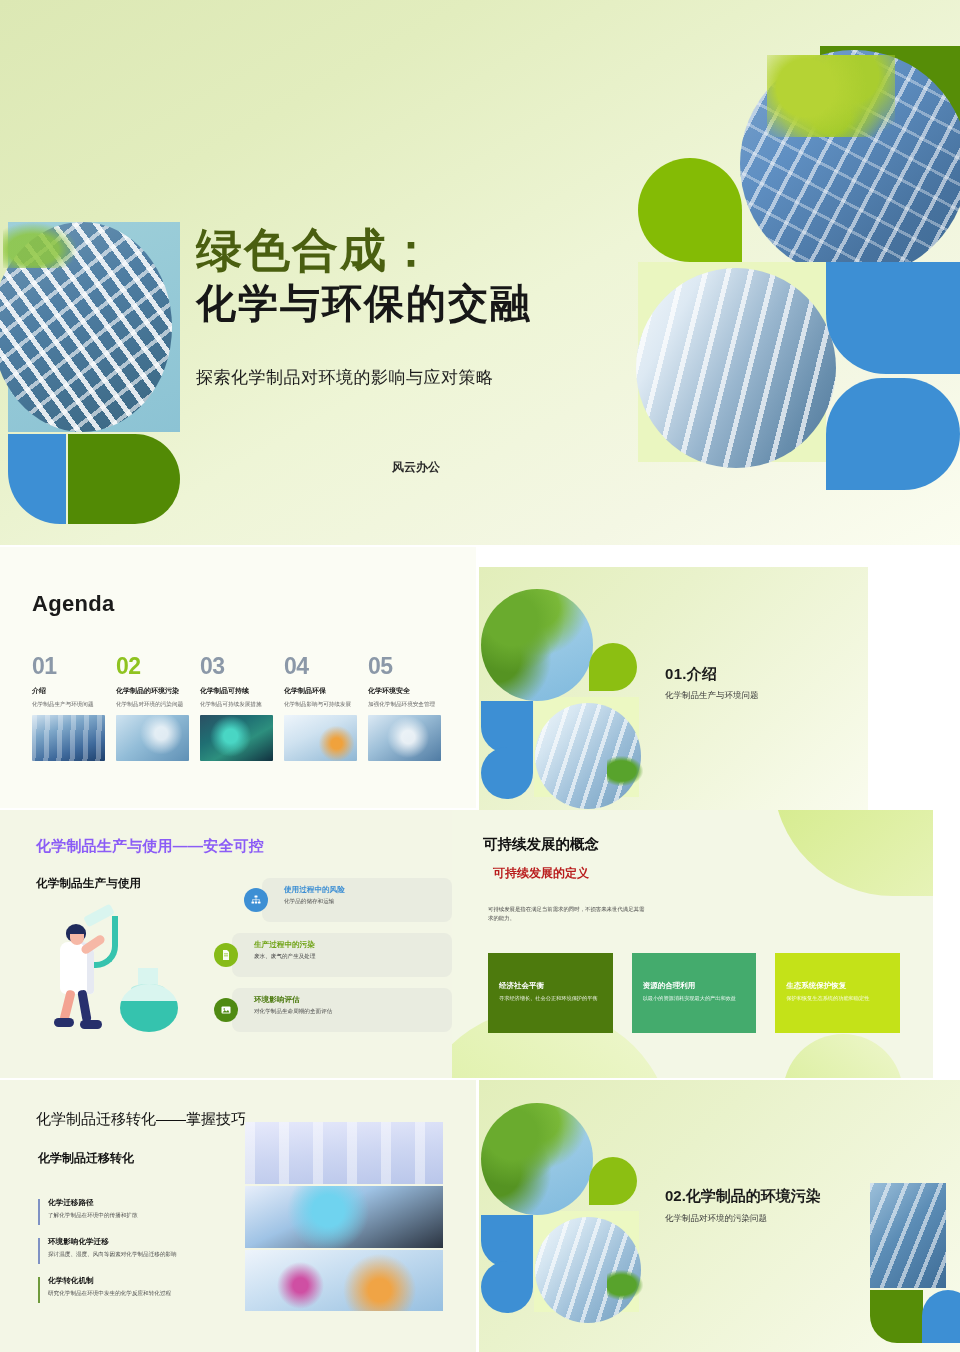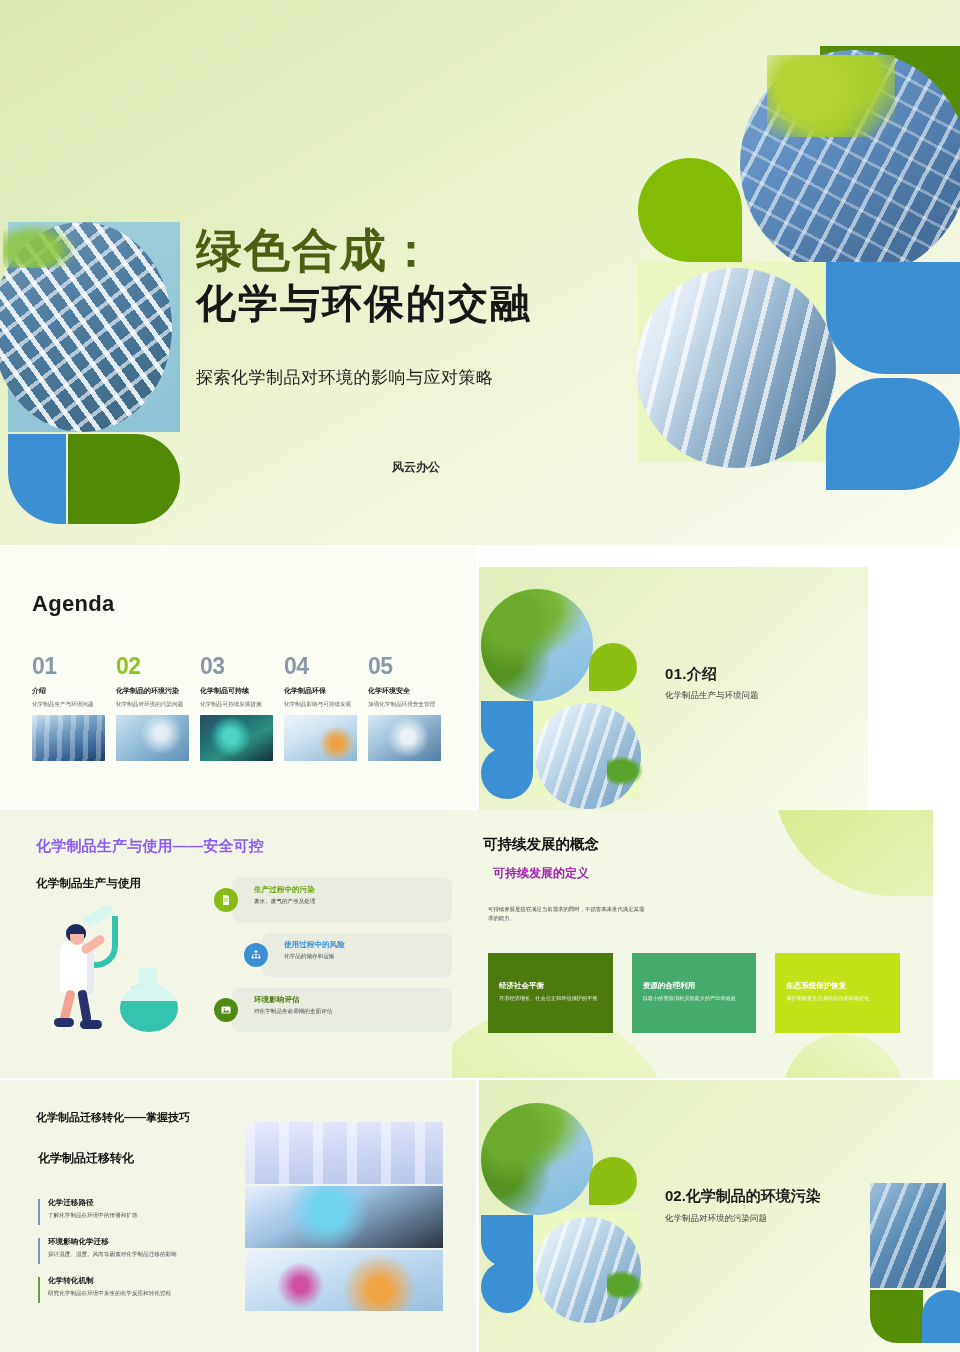--- a/index.html
+++ b/index.html
@@ -173,30 +173,30 @@
 
   
   #slide-sustain { left:452px; top:810px; width:481px; height:268px; background:#f3f7e6; overflow:hidden; }
   .su-blob1 { position:absolute; right:-30px; top:-34px; width:190px; height:120px;
       background:linear-gradient(140deg,#cfe97a,#e6f3b4); border-radius:0 0 0 120px; opacity:.85; }
   .su-blob2 { position:absolute; left:-40px; bottom:-60px; width:260px; height:130px;
       background:linear-gradient(40deg,#d7ee92,#eef7cb); border-radius:130px 130px 0 0; opacity:.8; }
   .su-blob3 { position:absolute; right:30px; bottom:-26px; width:120px; height:70px;
       background:linear-gradient(40deg,#d2ec83,#ecf6c4); border-radius:60px 60px 0 0; opacity:.75; }
   .su-title { position:absolute; left:31px; top:25px; font-size:14.5px; font-weight:bold; color:#111; }
-  .su-sub { position:absolute; left:41px; top:55px; font-size:12px; font-weight:bold; color:#a21caf; }
+  .su-sub { position:absolute; left:41px; top:55px; font-size:12px; font-weight:bold; color:#b91c1c; }
   .su-para { position:absolute; left:36px; top:95px; width:160px; font-size:5.4px; color:#454545; line-height:1.7; }
   .su-cards { position:absolute; left:36px; top:143px; width:412px; display:flex; gap:19px; }
   .su-card { width:125px; height:80px; border-radius:0; padding:28px 11px 0 11px; }
   .su-card .sct { font-size:7.5px; font-weight:bold; color:#fff; }
   .su-card .scd { margin-top:4px; font-size:5.2px; color:rgba(255,255,255,.92); line-height:1.5; }
 
   
   #slide-migr { left:0; top:1080px; width:476px; height:272px; background:#f3f6e6; }
-  .mg-title { position:absolute; left:36px; top:30px; font-size:11px; font-weight:bold; color:#111; }
+  .mg-title { position:absolute; left:36px; top:30px; font-size:15px; font-weight:normal; color:#111; }
   .mg-sub { position:absolute; left:38px; top:70px; font-size:12px; font-weight:bold; color:#111; }
   .mg-list { position:absolute; left:38px; top:118px; width:200px; }
   .mg-item { position:relative; padding-left:10px; margin-bottom:17px; }
   .mg-item::before { content:""; position:absolute; left:0; top:1px; width:2px; height:26px; }
   .mg-item .mt { font-size:7.6px; font-weight:bold; color:#141414; }
   .mg-item .md { margin-top:4px; font-size:5.6px; color:#4c4c4c; }
   .mg-photos { position:absolute; left:245px; top:42px; width:198px; height:193px; }
   .mg-ph { width:198px; border-bottom:2px solid #f3f6e6; }
   .ph1 { height:64px; background:
       repeating-linear-gradient(90deg, rgba(255,255,255,.45) 0 10px, rgba(255,255,255,0) 10px 34px),
@@ -339,48 +339,48 @@
       <div class="ill-face"></div>
       <div class="ill-arm"></div>
       <div class="ill-leg1"></div>
       <div class="ill-leg2"></div>
       <div class="ill-shoe1"></div>
       <div class="ill-shoe2"></div>
     </div>
 
     <div class="pr-cards">
 
-      <div class="pr-card">
-        <div class="ico" style="background:#86bb18">
-          <svg viewBox="0 0 24 24">
-              <path d="M6 2h8l4 4v16H6z" opacity=".95"></path>
-              <path d="M8 9h8v1.6H8zm0 4h8v1.6H8z" fill="#86bb18"></path>
-            </svg>
-        </div>
-        <div class="body">
-          <div class="ct" style="color:#6fa315">生产过程中的污染</div>
-          <div class="cd">废水、废气的产生及处理</div>
-        </div>
-      </div>
-
       <div class="pr-card ind">
         <div class="ico" style="background:#3d8fd4">
           <svg viewBox="0 0 24 24">
               <rect x="9" y="3" width="6" height="4" rx="1"></rect>
               <rect x="3" y="15" width="5" height="4" rx="1"></rect>
               <rect x="9.5" y="15" width="5" height="4" rx="1"></rect>
               <rect x="16" y="15" width="5" height="4" rx="1"></rect>
               <path d="M11.4 7h1.2v4h-1.2z"></path>
               <path d="M5 11h14v1.2H5z"></path>
               <path d="M5 11h1.2v4H5zm6.4 0h1.2v4h-1.2zm6.4 0H19v4h-1.2z"></path>
             </svg>
         </div>
         <div class="body">
           <div class="ct" style="color:#3d8fd4">使用过程中的风险</div>
           <div class="cd">化学品的储存和运输</div>
+        </div>
+      </div>
+
+      <div class="pr-card">
+        <div class="ico" style="background:#86bb18">
+          <svg viewBox="0 0 24 24">
+              <path d="M6 2h8l4 4v16H6z" opacity=".95"></path>
+              <path d="M8 9h8v1.6H8zm0 4h8v1.6H8z" fill="#86bb18"></path>
+            </svg>
+        </div>
+        <div class="body">
+          <div class="ct" style="color:#6fa315">生产过程中的污染</div>
+          <div class="cd">废水、废气的产生及处理</div>
         </div>
       </div>
 
       <div class="pr-card">
         <div class="ico" style="background:#4f8a12">
           <svg viewBox="0 0 24 24">
               <rect x="3" y="5" width="18" height="14" rx="2"></rect>
               <circle cx="8.5" cy="10" r="1.6" fill="#4f8a12"></circle>
               <path d="M5 17l4.5-5 3 3.2L16 12l3 5z" fill="#4f8a12"></path>
             </svg>

